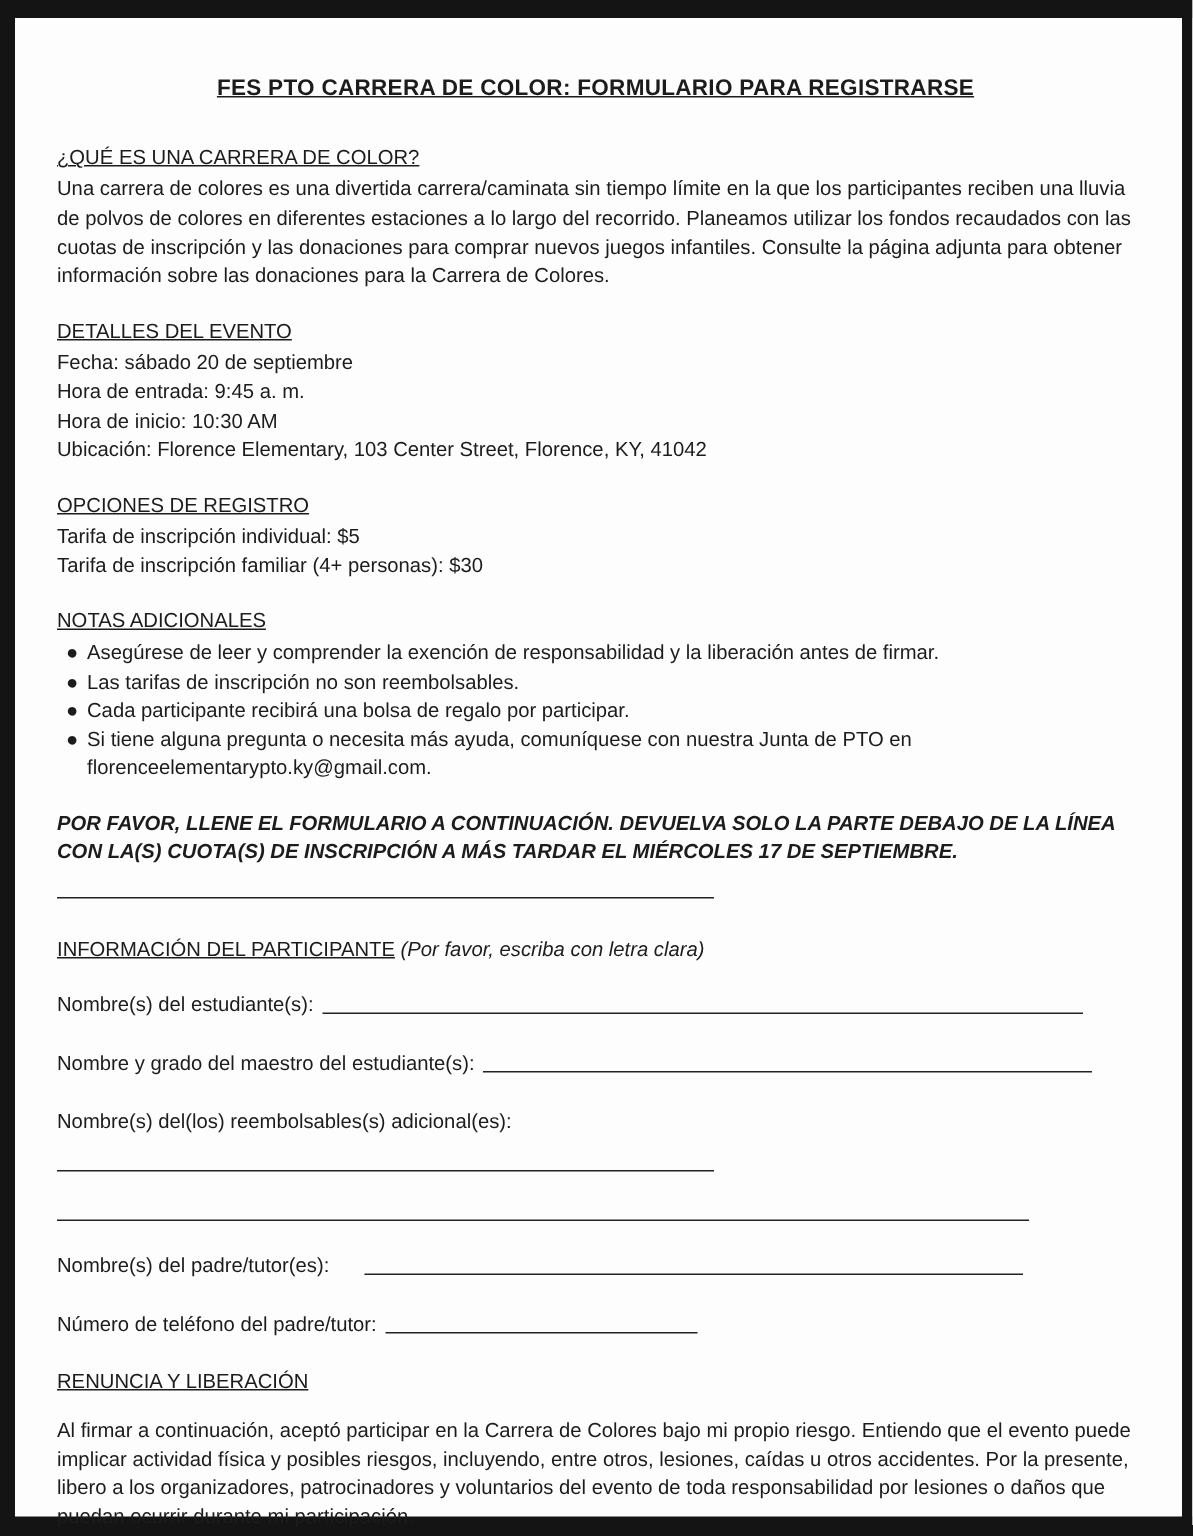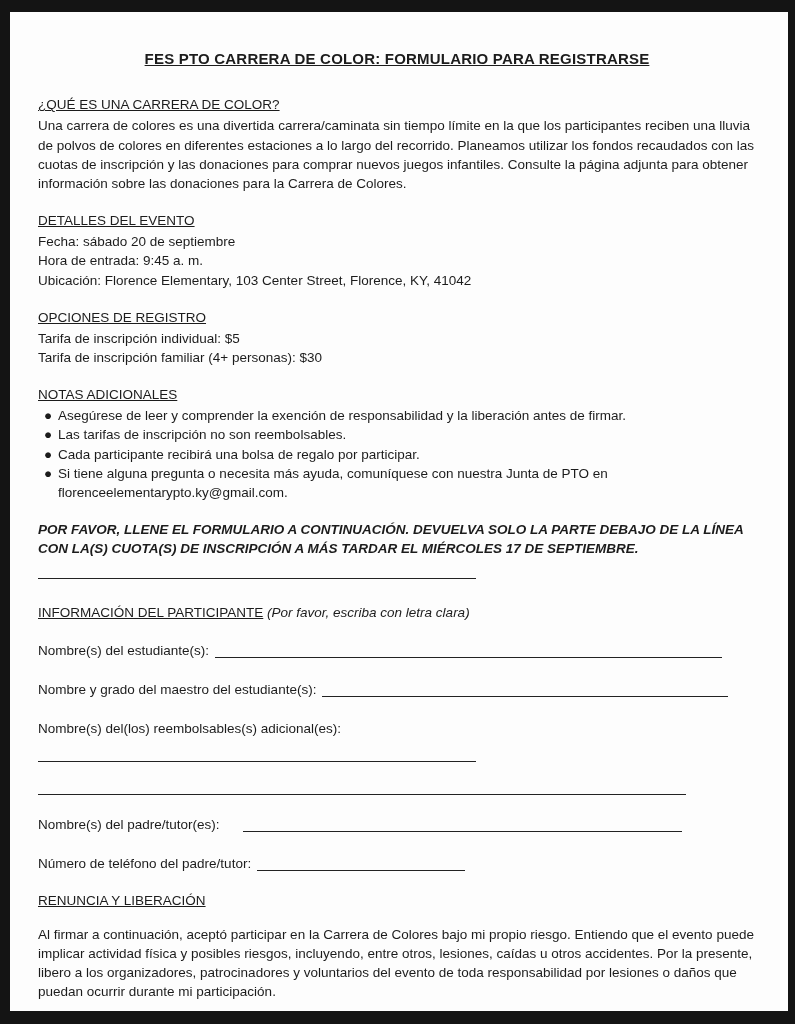--- a/index.html
+++ b/index.html
@@ -52,21 +52,21 @@
     font-style: italic;
     margin: 4px 0 10px 0;
   }
   .cut-line {
     width: 438px;
     border-bottom: 1.6px solid #222;
     height: 10px;
     margin: 0 0 24px 0;
   }
   .inline-note { font-style: italic; font-weight: normal; text-decoration: none; }
-  .field-row { display: flex; align-items: center; margin-top: 20px; }
+  .field-row { display: flex; align-items: flex-start; margin-top: 20px; }
   .field-row.first { margin-top: 16px; }
   .field-label { white-space: nowrap; margin-right: 6px; }
   .blank { border-bottom: 1.5px solid #222; height: 15px; margin-bottom: 1px; }
   .grow { flex: 1; }
   .w-right-sm { margin-right: 34px; }
   .w-right-md { margin-right: 28px; }
   .w-right-lg { margin-right: 74px; gap: 17px; }
   .solo-line { margin-top: 8px; }
   .waiver-para { margin: 12px 0 0 0; }
   .spacer-8 { height: 8px; }
@@ -86,20 +86,21 @@
 
     <div class="section">
       <div class="heading">¿QUÉ ES UNA CARRERA DE COLOR?</div>
       <p class="para">Una carrera de colores es una divertida carrera/caminata sin tiempo límite en la que los participantes reciben una lluvia de polvos de colores en diferentes estaciones a lo largo del recorrido. Planeamos utilizar los fondos recaudados con las cuotas de inscripción y las donaciones para comprar nuevos juegos infantiles. Consulte la página adjunta para obtener información sobre las donaciones para la Carrera de Colores.</p>
     </div>
 
     <div class="section">
       <div class="heading">DETALLES DEL EVENTO</div>
       <p class="detail-line">Fecha: sábado 20 de septiembre</p>
       <p class="detail-line">Hora de entrada: 9:45 a. m.</p>
+      <p class="detail-line">Hora de inicio: 10:30 AM</p>
       <p class="detail-line">Ubicación: Florence Elementary, 103 Center Street, Florence, KY, 41042</p>
     </div>
 
     <div class="section">
       <div class="heading">OPCIONES DE REGISTRO</div>
       <p class="detail-line">Tarifa de inscripción individual: $5</p>
       <p class="detail-line">Tarifa de inscripción familiar (4+ personas): $30</p>
     </div>
 
     <div class="section">

